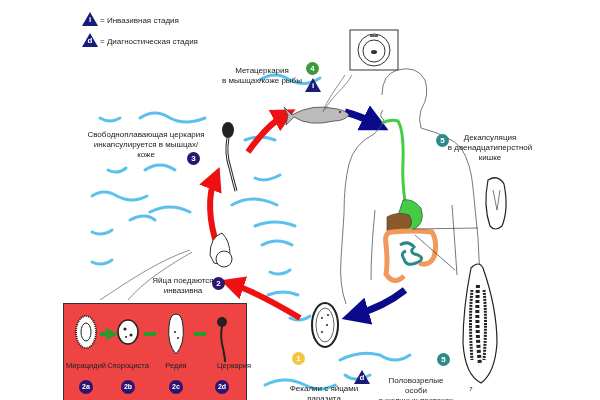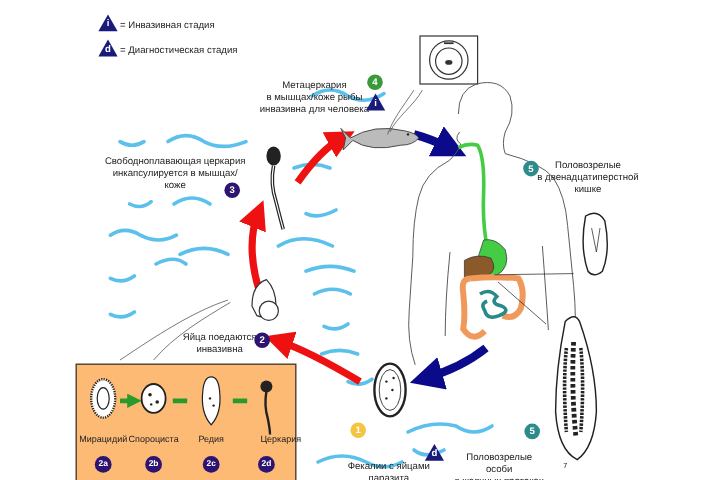--- a/index.html
+++ b/index.html
@@ -4,21 +4,21 @@
 <style>
   html, body { margin:0; padding:0; background:#fff; }
   body { width:600px; height:400px; position:relative; overflow:hidden; font-family:"Liberation Sans", sans-serif; }
   #stage { position:absolute; left:0; top:0; width:600px; height:400px; }
   .lbl { position:absolute; font-size:8px; color:#222; text-align:center; line-height:10px; font-family:"Liberation Sans", sans-serif; }
   .legend-text { position:absolute; font-size:8px; color:#222; line-height:10px; }
   .badge { position:absolute; width:13px; height:13px; border-radius:50%; color:#fff; font-size:8px; font-weight:bold; text-align:center; line-height:13px; font-family:"Liberation Sans", sans-serif; }
   .badge.wide { width:14px; height:14px; line-height:14px; font-size:7px; }
   .tri { position:absolute; width:0; height:0; border-left:8px solid transparent; border-right:8px solid transparent; border-bottom:14px solid #1a1a7a; }
   .tri span { position:absolute; left:-4px; top:3px; width:8px; text-align:center; color:#fff; font-size:8px; font-weight:bold; font-family:"Liberation Sans", sans-serif; }
-  .inset { position:absolute; left:63px; top:303px; width:182px; height:96px; border:1px solid #333; background:#fdba74; }
+  .inset { position:absolute; left:63px; top:303px; width:182px; height:96px; border:1px solid #333; background:#ef4444; }
   .inset-lbl { position:absolute; font-size:7.5px; color:#222; text-align:center; width:56px; }
 </style>
 </head>
 <body>
 
 <div id="stage">
 
   <div class="tri" style="left:82px;top:12px;">
       <span>i</span>
     </div>
@@ -116,21 +116,20 @@
     <g>
       <path d="M471,268 q8,-8 12,0 q14,40 14,75 q-2,30 -16,40 q-16,-8 -18,-40 q0,-35 8,-75 z" fill="#fff" stroke="#222" stroke-width="1.2"></path>
       <path d="M472,290 q-3,30 0,70 M484,290 q3,30 0,70" stroke="#222" stroke-width="3" stroke-dasharray="2,1" fill="none"></path>
       <path d="M478,285 q-2,40 2,80" stroke="#222" stroke-width="4" stroke-dasharray="3,2" fill="none"></path>
     </g>
   </svg>
 
   <div class="lbl" style="left:214px;top:66px;width:96px;">
     <div>Метацеркария</div>
       <div>в мышцах/коже рыбы</div>
-      <div>инвазивна для человека</div>
   </div>
   <div class="badge" style="left:306px;top:62px;background:#3a9a3a;">4</div>
   <div class="tri" style="left:305px;top:78px;">
       <span>i</span>
     </div>
 
   <div class="lbl" style="left:86px;top:130px;width:120px;">
     <div>Свободноплавающая церкария</div>
       <div>инкапсулируется в мышцах/коже</div>
   </div>
@@ -146,21 +145,21 @@
   <div class="lbl" style="left:284px;top:366px;width:80px;margin-top:18px;">
     <div>Фекалии с яйцами</div>
       <div>паразита</div>
   </div>
   <div class="tri" style="left:354px;top:370px;">
       <span>d</span>
     </div>
 
   <div class="badge" style="left:436px;top:134px;background:#2e8b8b;">5</div>
   <div class="lbl" style="left:445px;top:133px;width:90px;">
-    <div>Половозрелые</div>
+    <div>Декапсуляция</div>
       <div>в двенадцатиперстной</div>
       <div>кишке</div>
   </div>
 
   <div class="lbl" style="left:378px;top:328px;width:76px;margin-top:48px;">
     <div>Половозрелые особи</div>
       <div>в желчных протоках</div>
   </div>
   <div class="badge" style="left:437px;top:353px;background:#2e8b8b;">5</div>
   <div class="lbl" style="left:466px;top:384px;width:10px;font-size:6px;">7</div>

